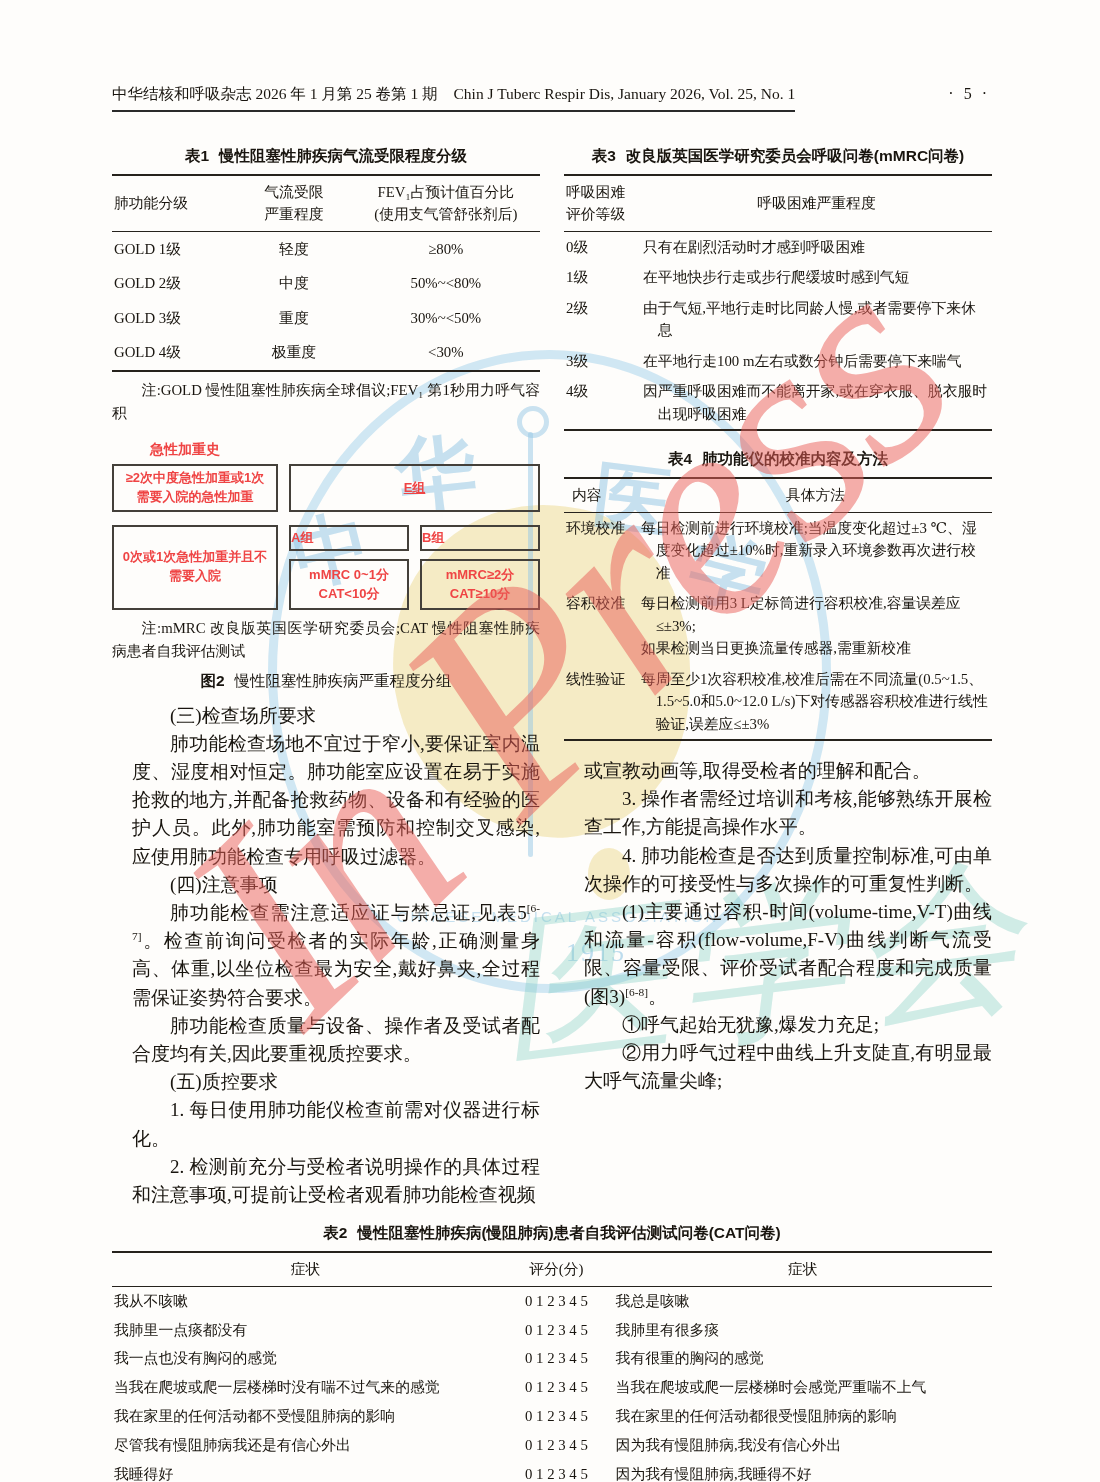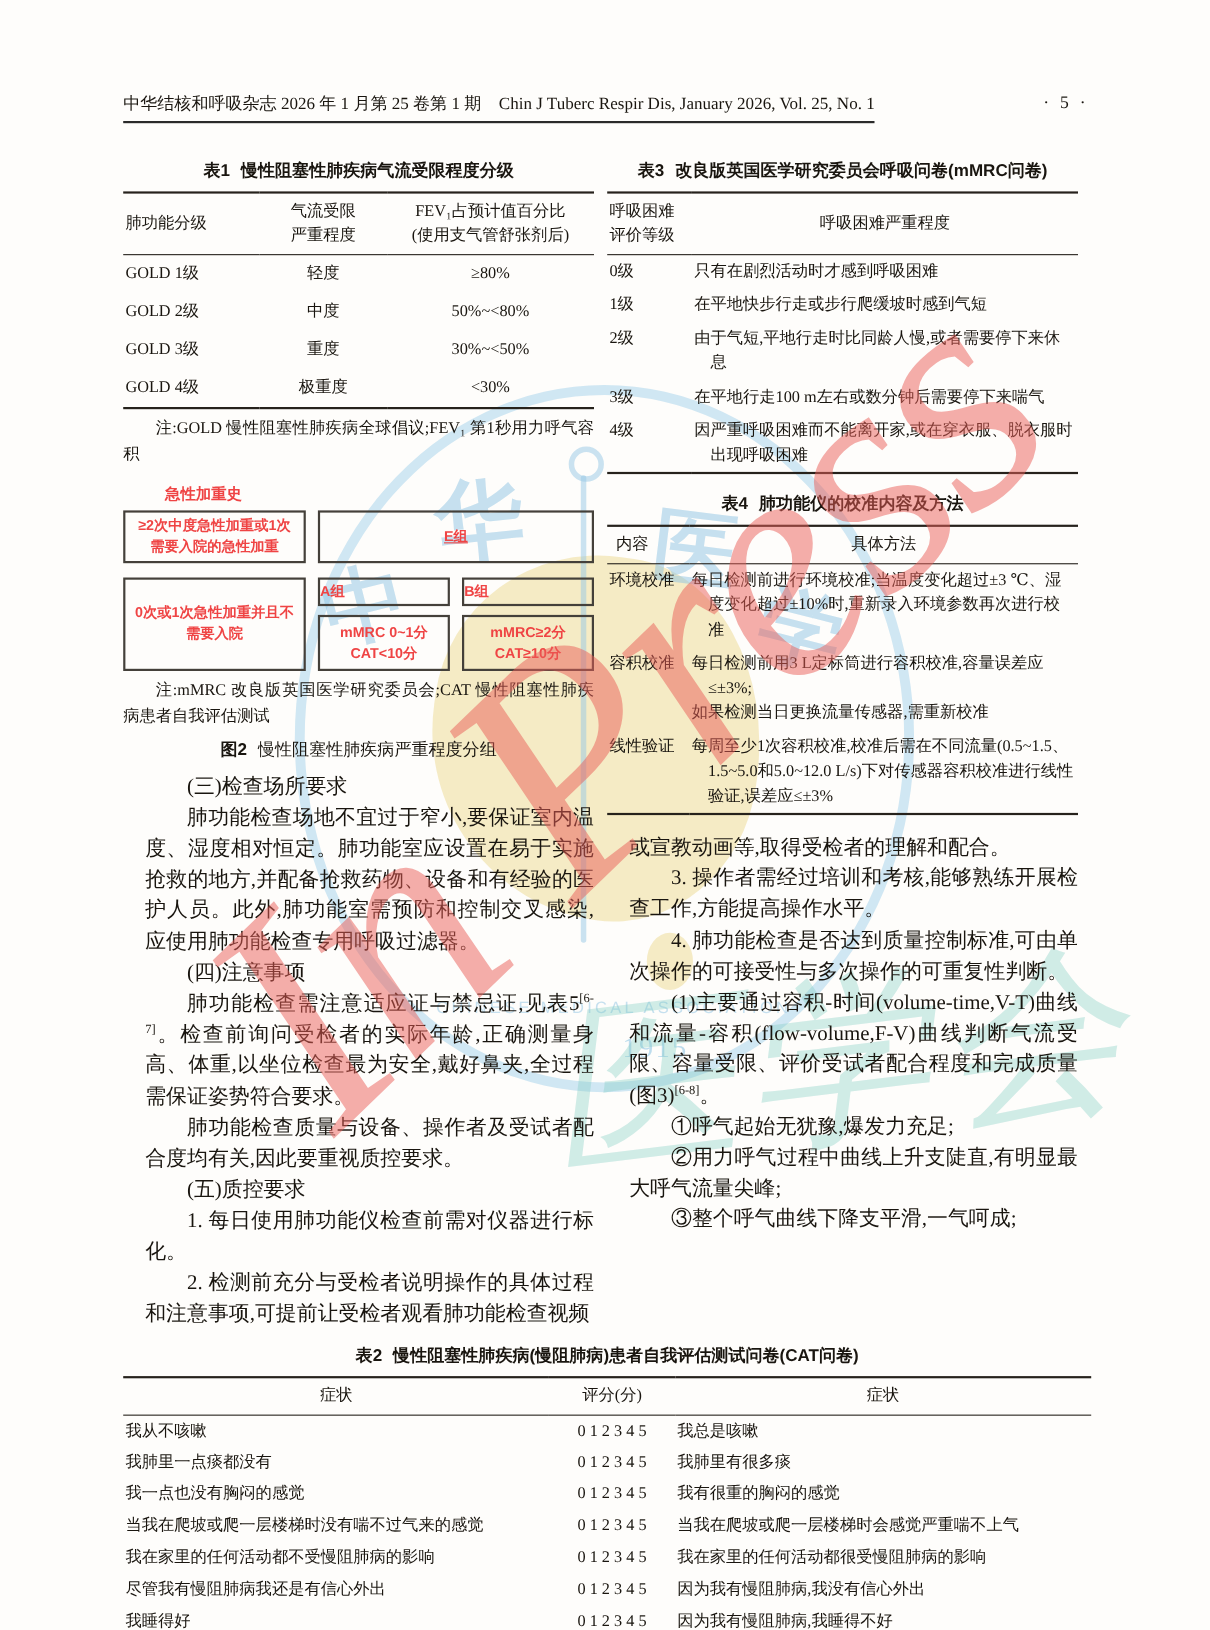--- a/index.html
+++ b/index.html
@@ -38,21 +38,21 @@
   .inpress{position:absolute;left:565px;top:645px;z-index:2;pointer-events:none;
     transform:translate(-50%,-50%) rotate(-44deg);white-space:nowrap;
     font-family:"Liberation Serif","DejaVu Serif",serif;font-style:italic;
     font-size:295px;color:rgba(233,94,88,.5);letter-spacing:-6px;}
   
   .content{position:absolute;left:112px;top:84px;width:880px;z-index:1;}
   .pg-header{position:relative;font-size:15.5px;height:32px;}
   .rule-text{display:inline-block;border-bottom:2px solid #2a2a2a;padding-bottom:5px;}
   .journal-en{margin-left:16px;}
   .page-no{position:absolute;right:2px;top:1px;font-size:16px;letter-spacing:3px;}
-  .cols{display:flex;gap:12px;margin-top:22px;align-items:flex-start;}
+  .cols{display:flex;gap:24px;margin-top:22px;align-items:flex-start;}
   .col{width:428px;}
   
   .tbl-caption{text-align:center;font-family:"Liberation Sans","DejaVu Sans",sans-serif;
     font-weight:bold;font-size:15.5px;margin:8px 0 7px;line-height:1.35;}
   .cap-label{margin-right:10px;}
   table.jt{width:100%;border-collapse:collapse;border-top:2px solid #26221c;
     border-bottom:2px solid #26221c;font-size:14.8px;line-height:1.52;}
   .jt thead tr{border-bottom:1.2px solid #26221c;}
   .jt th{font-weight:normal;padding:5px 2px;vertical-align:middle;}
   .jt td{padding:4px 2px;vertical-align:top;}
@@ -296,21 +296,20 @@
         </tbody>
       </table>
 
       <div class="body-text" style="margin-top:16px;">
         <p class="noindent">或宣教动画等,取得受检者的理解和配合。</p>
         <p>3. 操作者需经过培训和考核,能够熟练开展检查工作,方能提高操作水平。</p>
         <p>4. 肺功能检查是否达到质量控制标准,可由单次操作的可接受性与多次操作的可重复性判断。</p>
         <p><span>(1)主要通过容积-时间(volume-time,V-T)曲线和流量-容积(flow-volume,F-V)曲线判断气流受限、容量受限、评价受试者配合程度和完成质量(图3)</span><sup>[6-8]</sup><span>。</span></p>
         <p>①呼气起始无犹豫,爆发力充足;</p>
         <p>②用力呼气过程中曲线上升支陡直,有明显最大呼气流量尖峰;</p>
-        <p>③整个呼气曲线下降支平滑,一气呵成;</p>
       </div>
     </div>
   </div>
 
   <div class="t2-wrap">
     <div class="tbl-caption">
       <span class="cap-label">表2</span><span>慢性阻塞性肺疾病(慢阻肺病)患者自我评估测试问卷(CAT问卷)</span>
     </div>
     <table class="jt t2">
       <colgroup>

